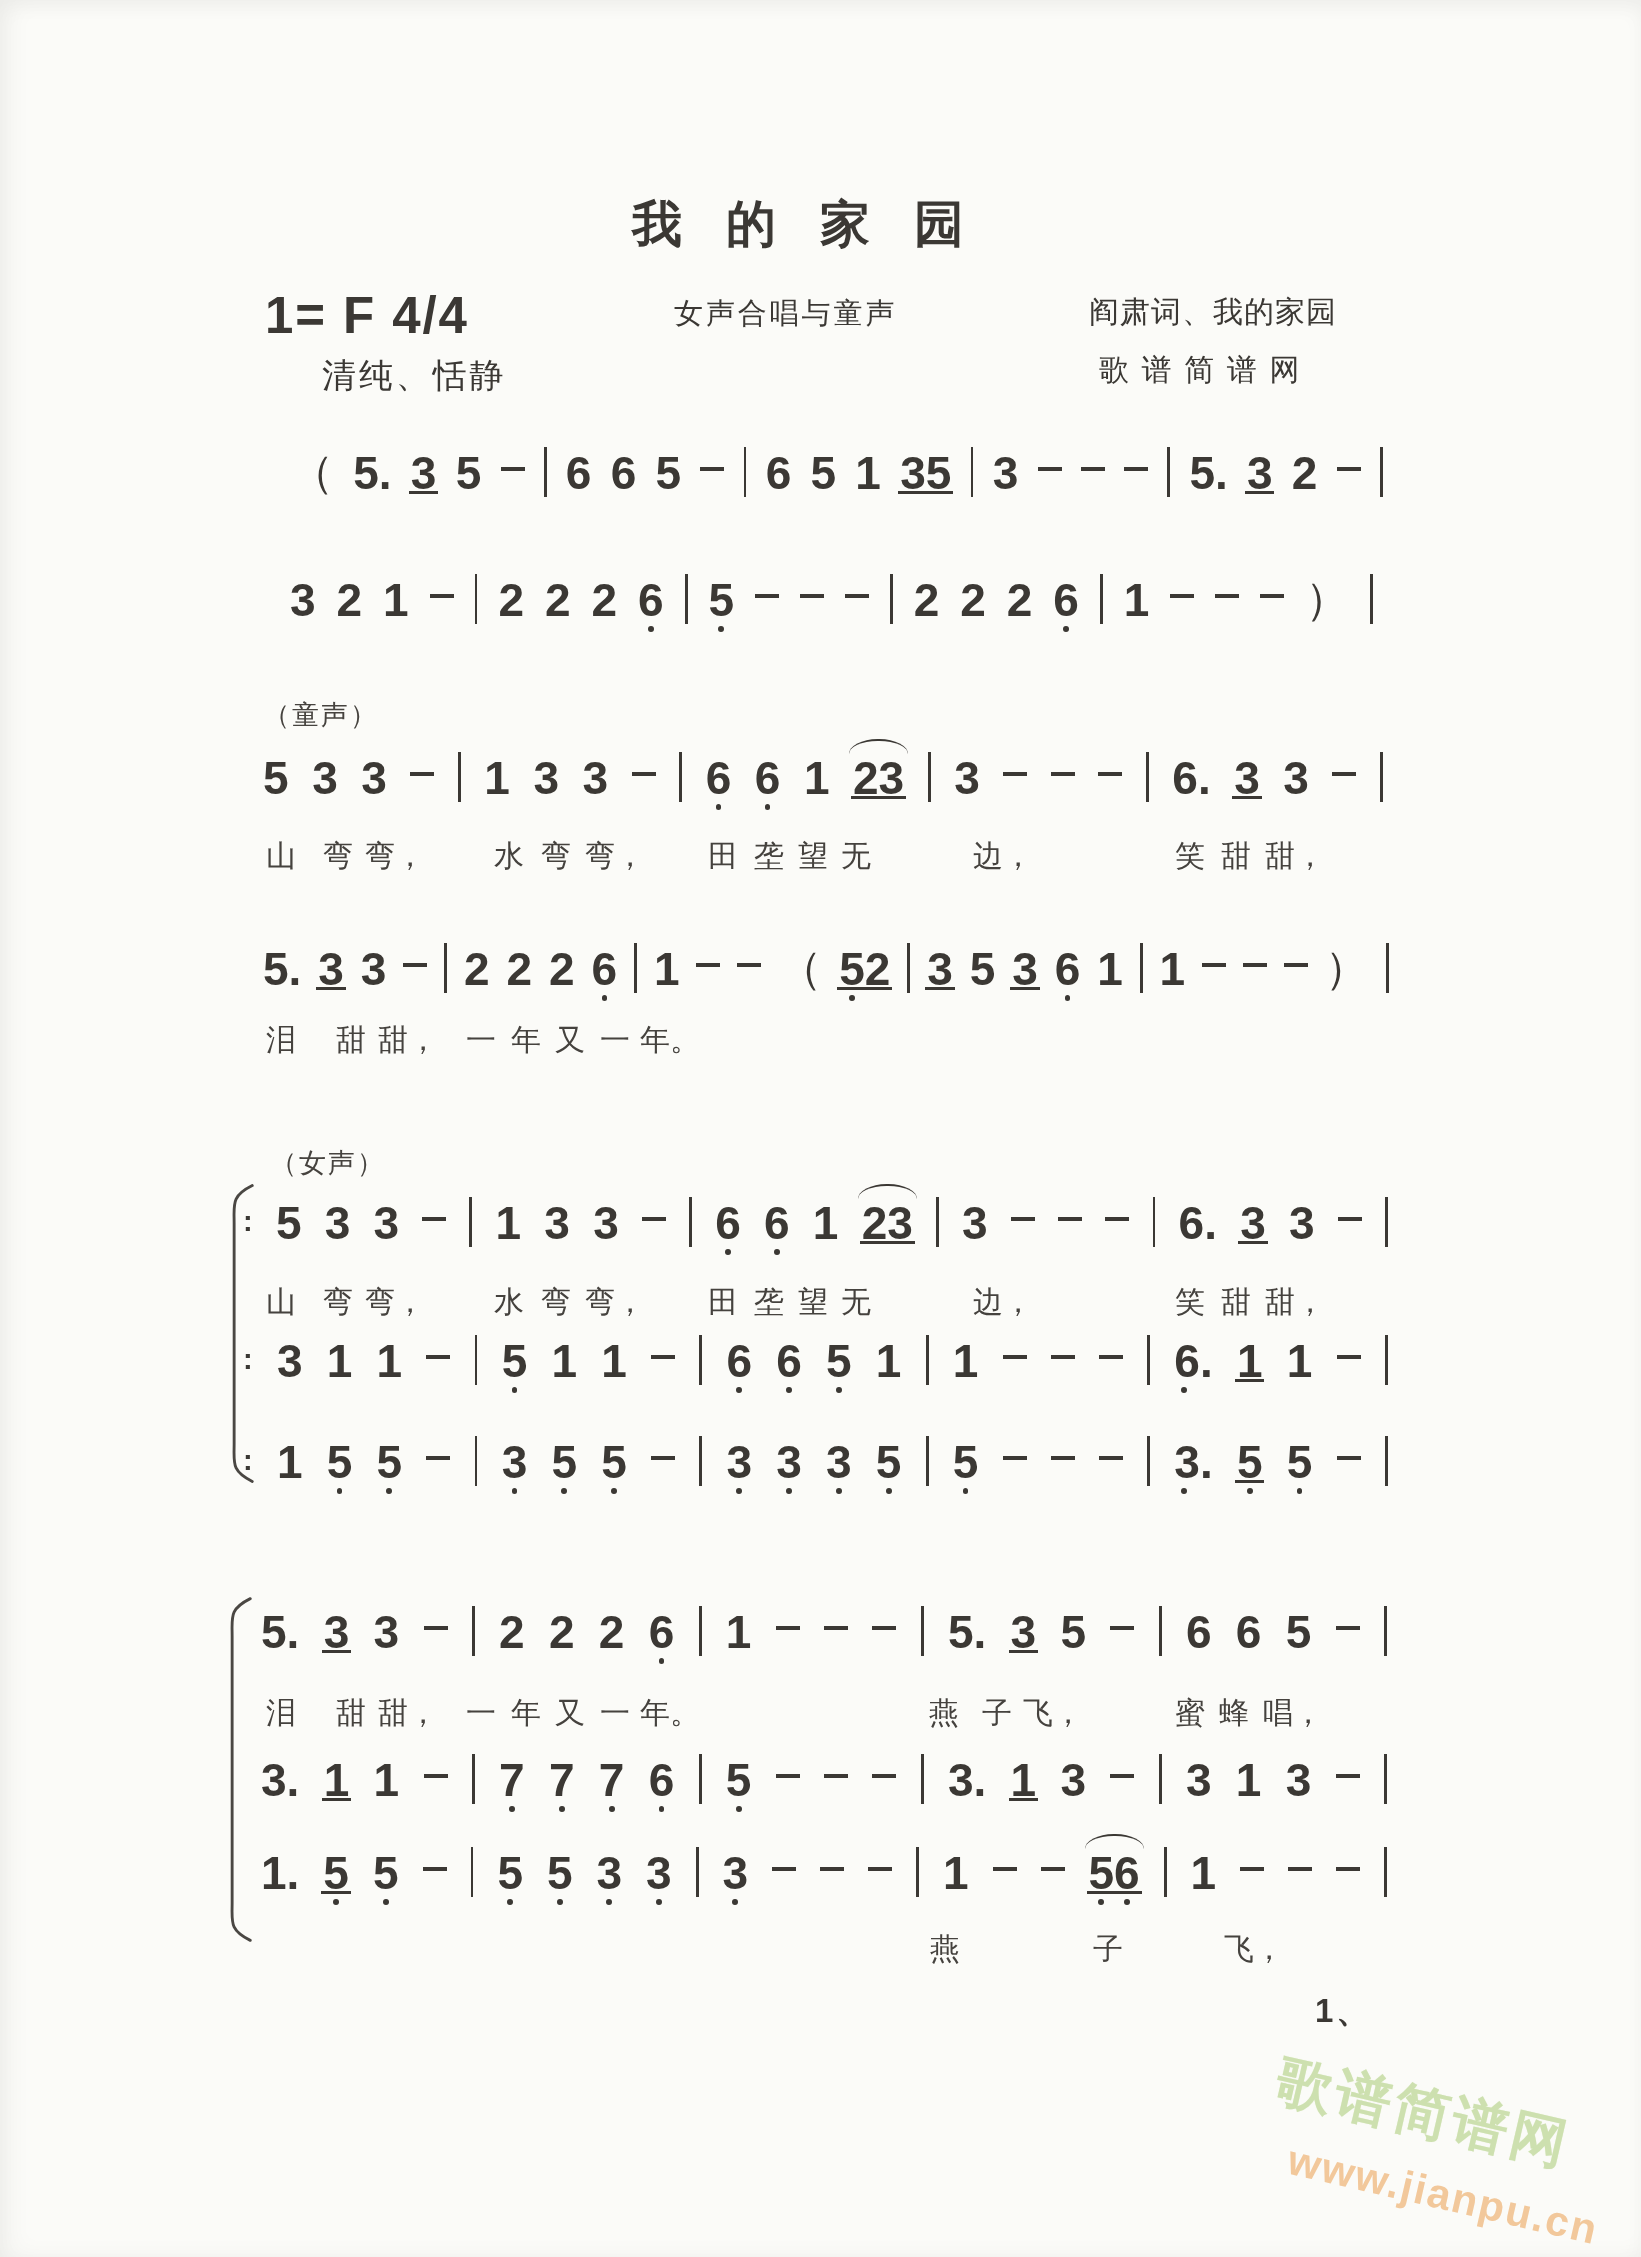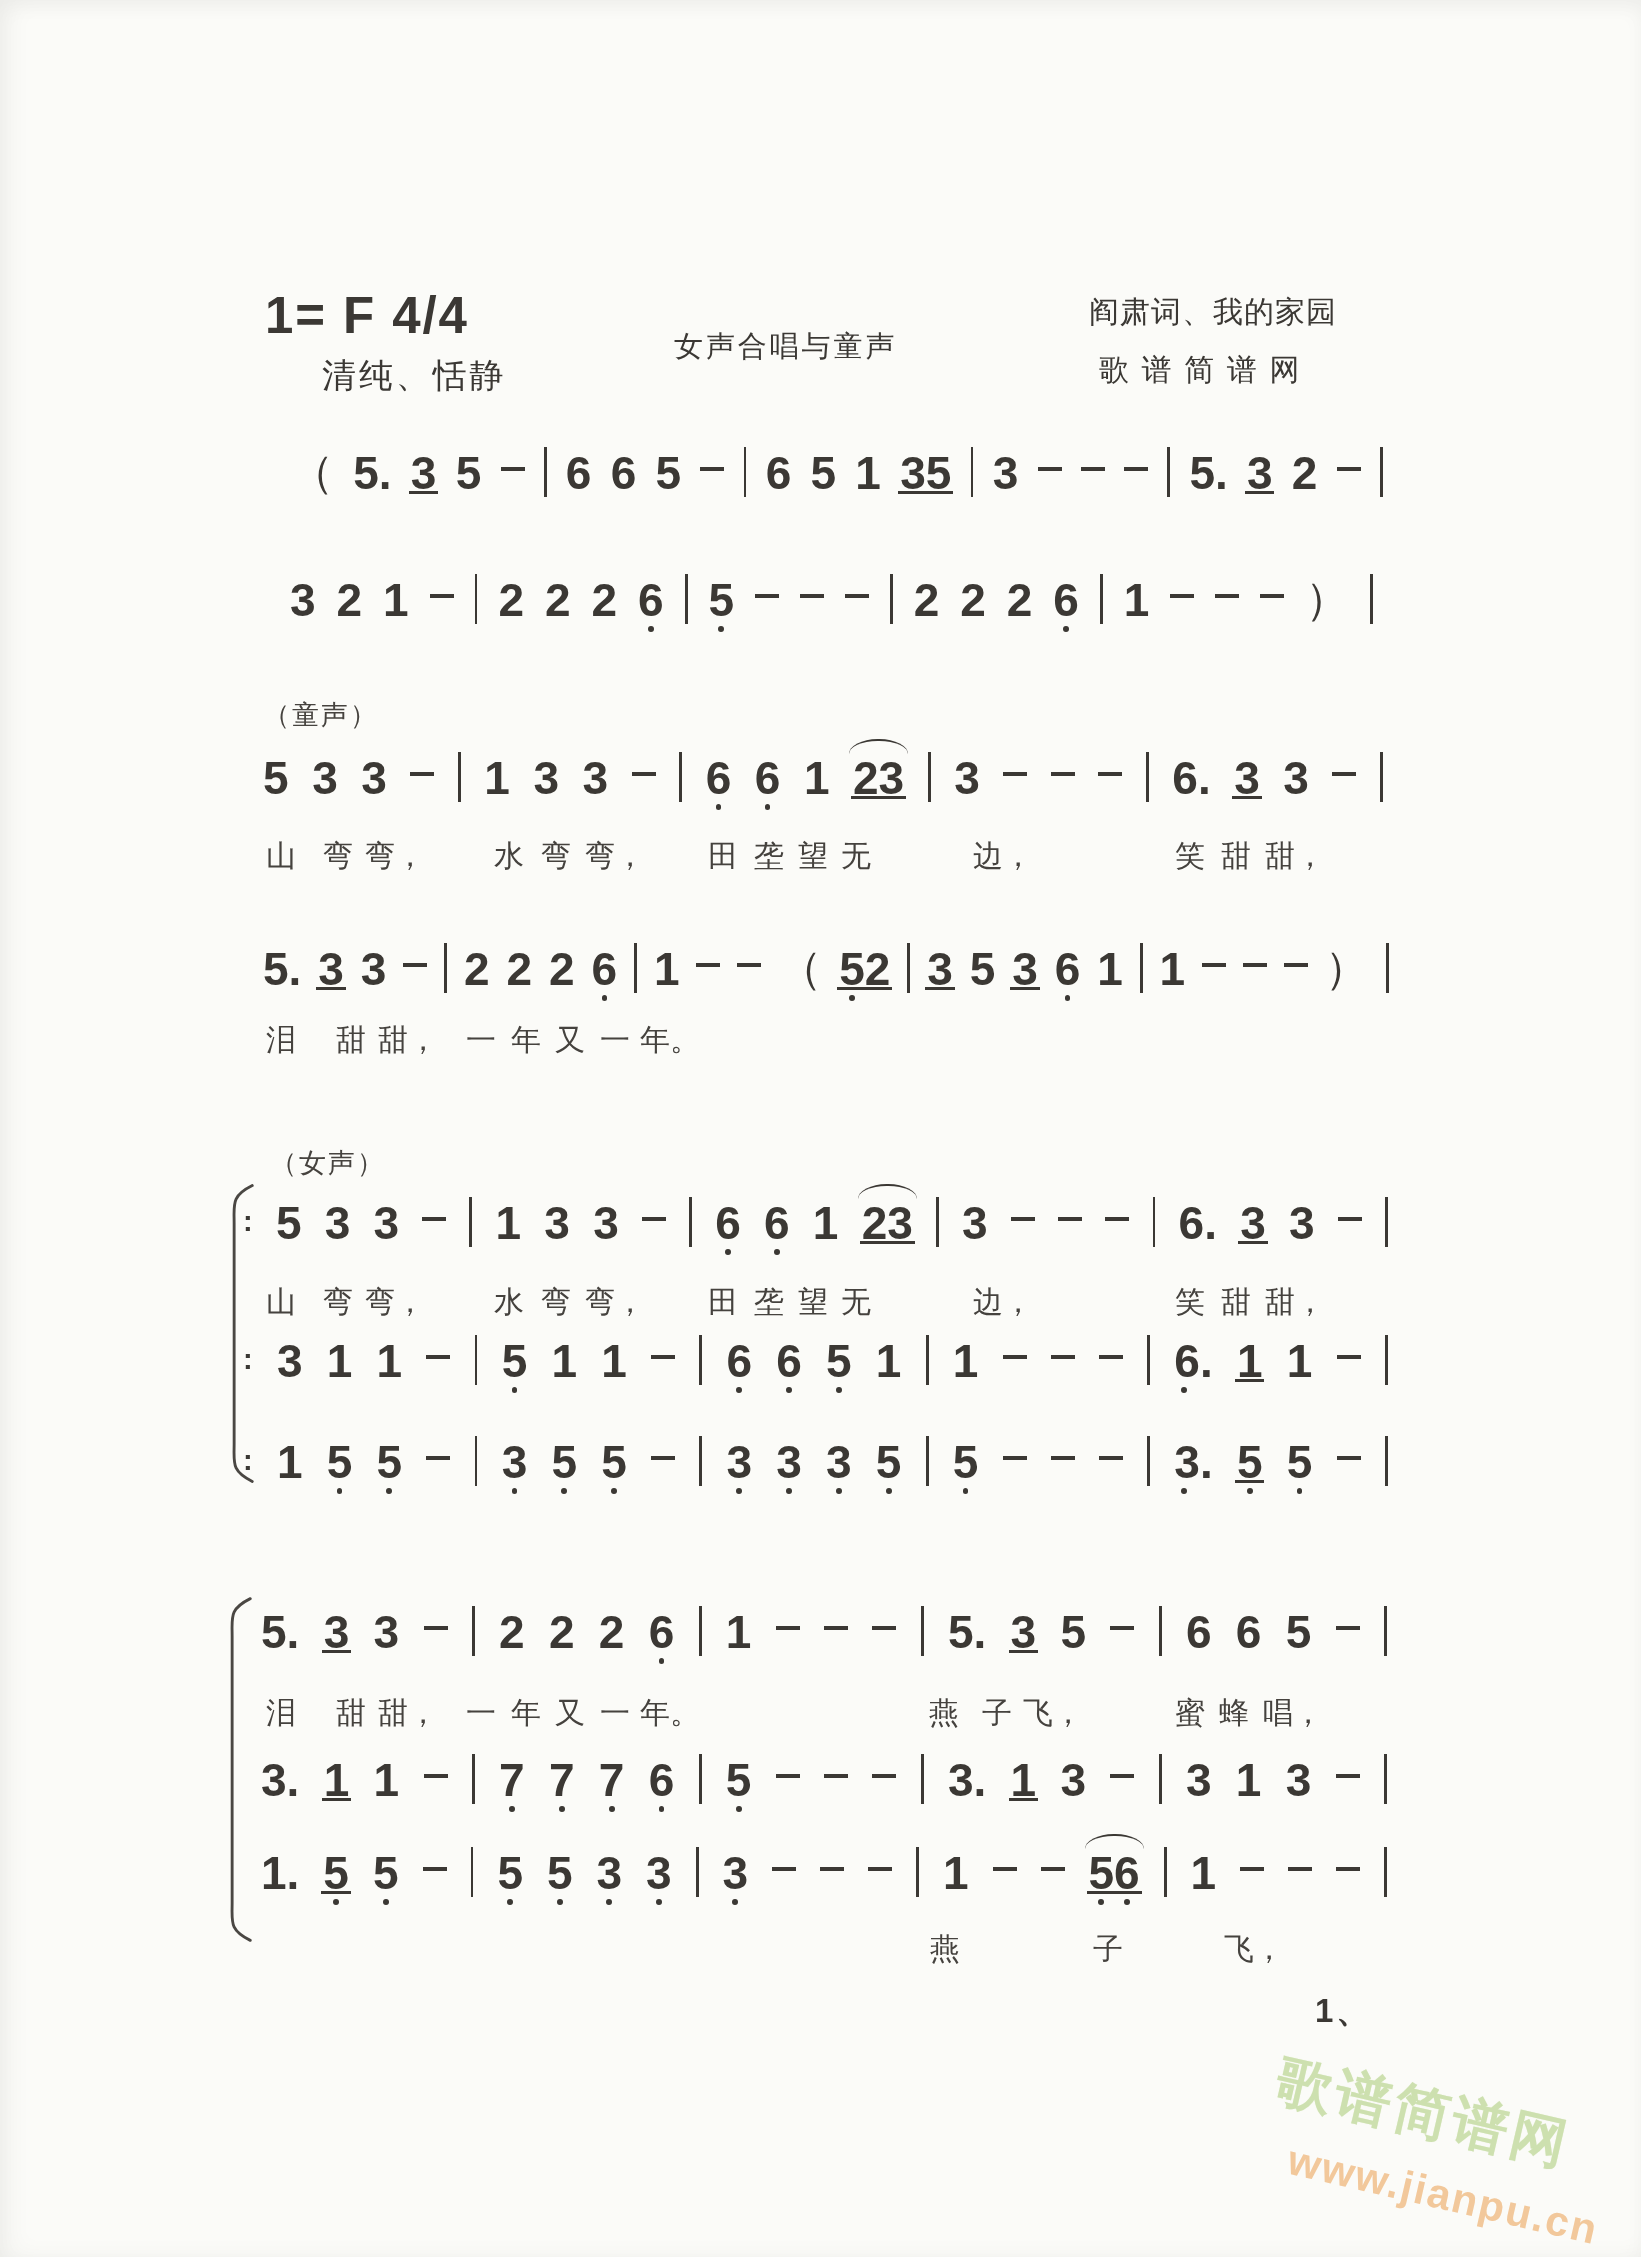--- a/index.html
+++ b/index.html
@@ -5,21 +5,21 @@
   html,body{margin:0;padding:0;background:#9a9a9a;}
   .sheet{
     position:relative;width:1641px;height:2257px;margin:0 auto;
     background:#fbfbf8;overflow:hidden;
     box-shadow:inset 9.7px 0 25px rgba(0,0,0,.045), inset 0 7.7px 19.3px rgba(0,0,0,.03);
     font-family:"Liberation Sans","DejaVu Sans",sans-serif;color:#3b3834;
   }
   
   .title{position:absolute;left:632px;top:191px;font-size:50px;font-weight:600;letter-spacing:44px;white-space:nowrap;}
   .keysig{position:absolute;left:265px;top:286px;font-size:51px;font-weight:600;letter-spacing:1.9px;}
-  .voicing{position:absolute;left:674px;top:294px;font-size:29px;letter-spacing:2.9px;margin-top:33px;}
+  .voicing{position:absolute;left:674px;top:294px;font-size:29px;letter-spacing:2.9px;}
   .credit1{position:absolute;left:1089px;top:292px;font-size:30px;letter-spacing:1px;}
   .tempo{position:absolute;left:322px;top:353px;font-size:34px;letter-spacing:2.9px;}
   .credit2{position:absolute;left:1099px;top:350px;font-size:30px;letter-spacing:12.6px;}
   .seclabel{position:absolute;font-size:27px;letter-spacing:1.9px;color:#46433f;}
   #lbl-child{left:263px;top:697px;}
   #lbl-fem{left:270px;top:1145px;}
   
   .nline{position:absolute;display:flex;justify-content:space-between;align-items:flex-start;height:48px;}
   #line-a{left:290px;top:450px;width:1093px;}
   #line-b{left:290px;top:577px;width:1083px;}
@@ -84,20 +84,21 @@
     color:#cde0af;transform:rotate(13deg);transform-origin:left top;white-space:nowrap;
     text-shadow:0 0 1px #e6efd6;}
   .wm-url{position:absolute;left:1294px;top:2136px;font-size:42px;font-weight:bold;letter-spacing:1.9px;
     color:#f2c89b;transform:rotate(13deg);transform-origin:left top;white-space:nowrap;}
 </style>
 </head>
 <body>
 
 <div class="sheet">
 
+  <div class="title">我的家园</div>
   <div class="keysig">1= F 4/4</div>
   <div class="voicing">女声合唱与童声</div>
   <div class="credit1">阎肃词、我的家园</div>
   <div class="tempo">清纯、恬静</div>
   <div class="credit2">歌谱简谱网</div>
 
   <div class="nline" id="line-a">
       <span class="paren">（</span>
       <span class="note">5.</span>
       <span class="note u">3</span>

